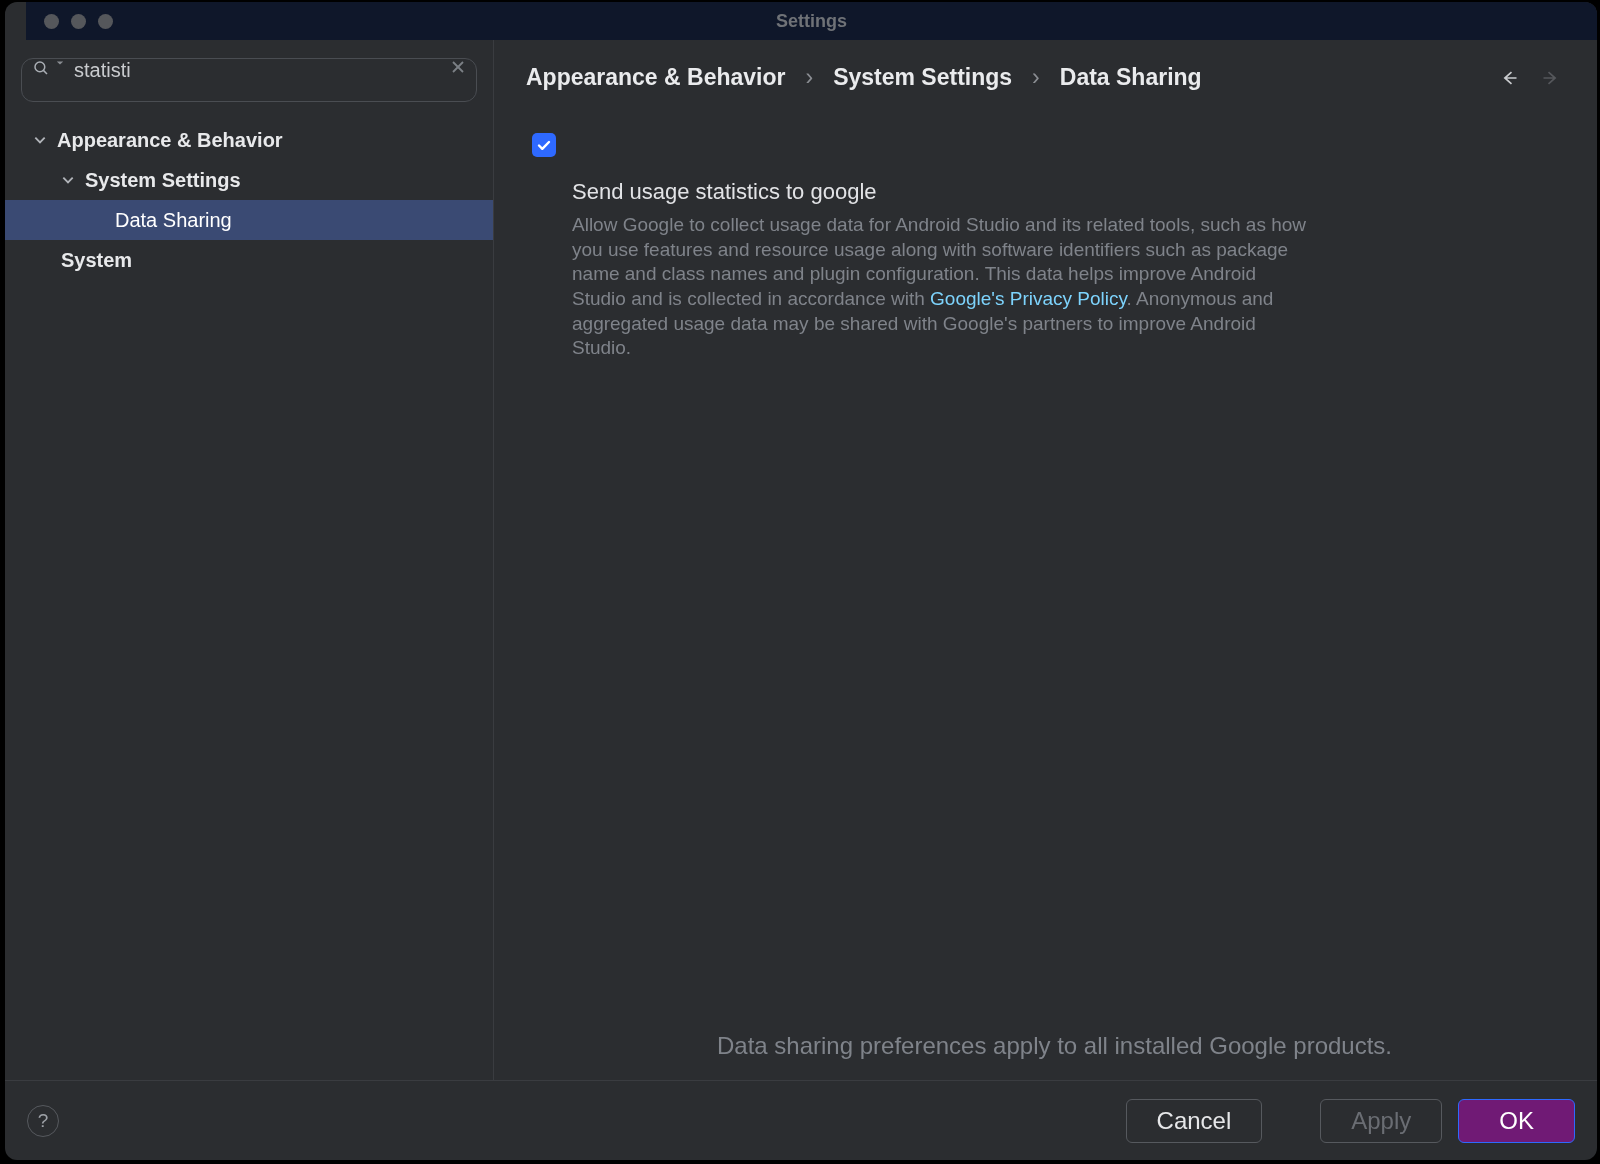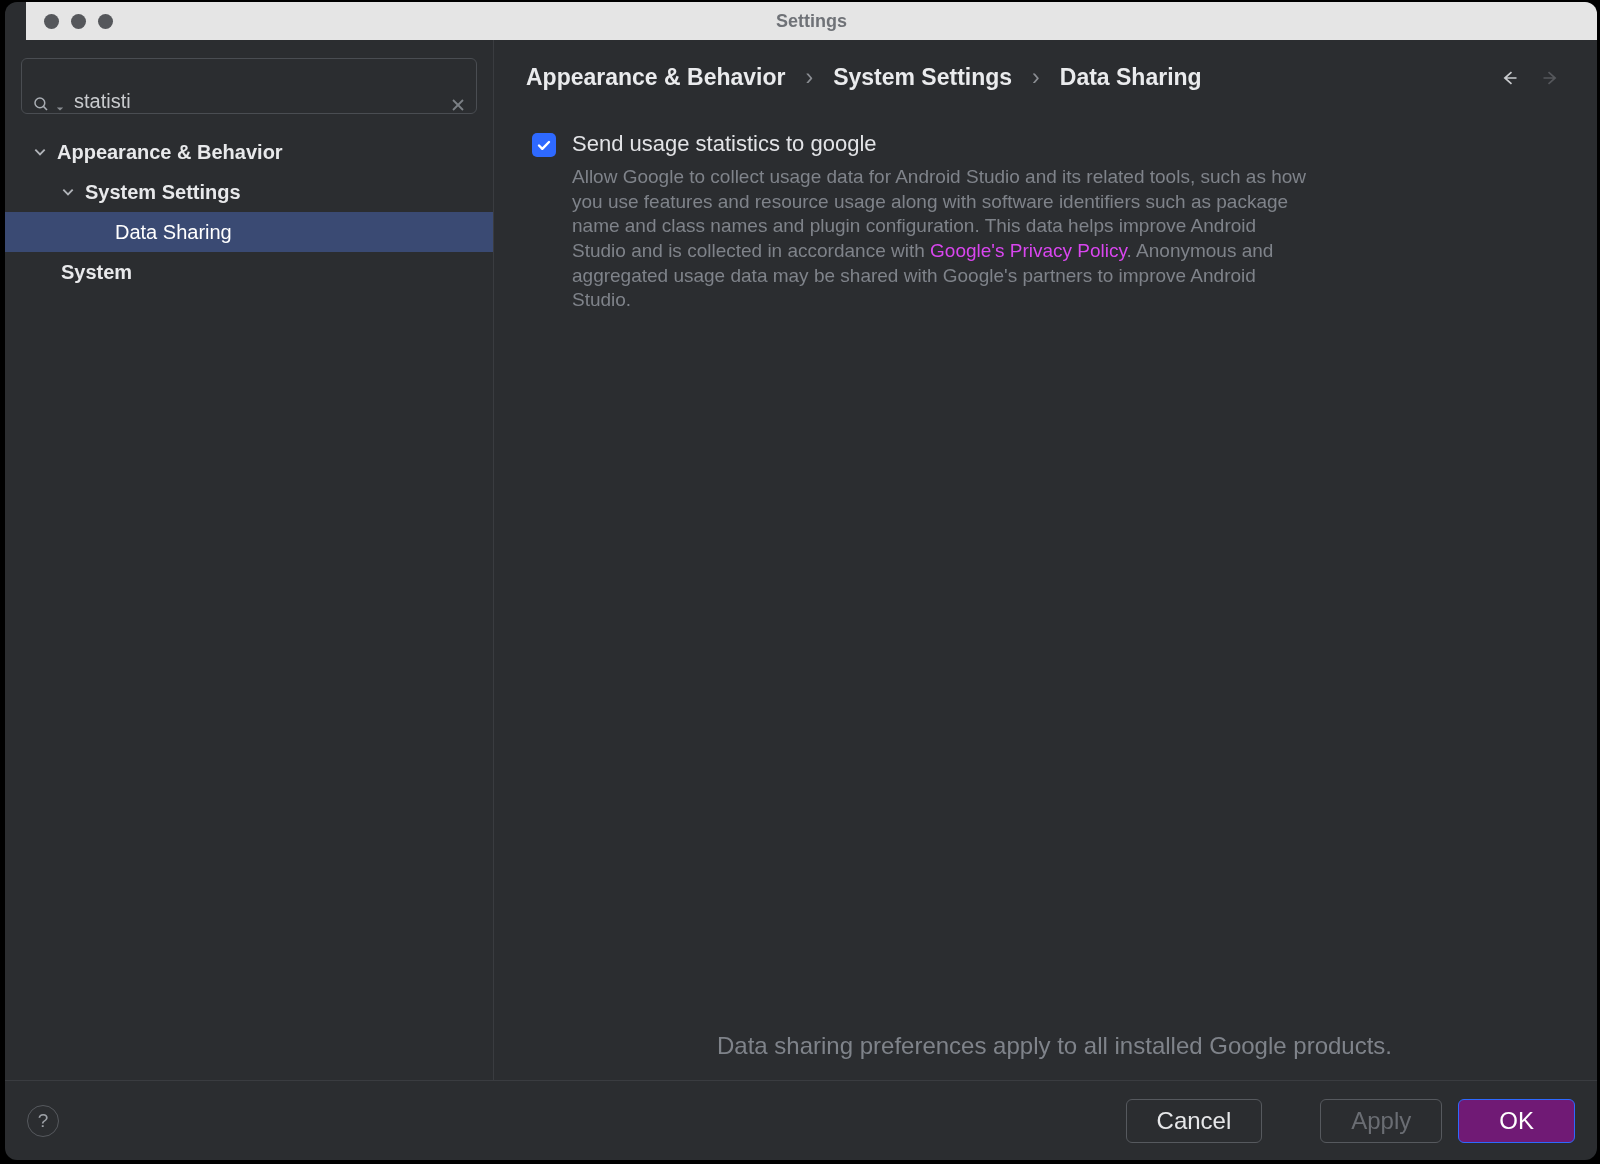--- a/index.html
+++ b/index.html
@@ -19,21 +19,21 @@
     overflow: hidden;
     display: flex;
     flex-direction: column;
   }
   
   .titlebar {
     height: 38px;
     display: flex;
     align-items: center;
     position: relative;
-    background: #e5e5e5;
+    background: #0f172a;
     margin-left: 21px;
   }
   .traffic-lights {
     position: absolute;
     left: 18px; top: 12px;
     display: flex;
     gap: 12px;
   }
   .tl-dot {
     width: 15px; height: 15px;
@@ -57,26 +57,26 @@
     width: 489px;
     border-right: 1px solid #3a3c40;
     display: flex;
     flex-direction: column;
     padding-top: 18px;
   }
   .search-wrap {
     padding: 0 16px 12px 16px;
   }
   .search-box {
-    height: 56px;
+    height: 44px;
     border: 1px solid #4a4d52;
-    border-radius: 6px;
+    border-radius: 12px;
     background: #2b2d30;
     display: flex;
-    align-items: flex-end;
+    align-items: flex-start;
     padding: 0 10px;
     gap: 6px;
   }
   .search-icon {
     width: 18px; height: 18px;
     color: #a9adb3;
     flex: none;
   }
   .search-caret {
     width: 8px; height: 8px;
@@ -153,32 +153,32 @@
     border-radius: 5px;
     background: #2e69ff;
     flex: none;
     display: flex;
     align-items: center;
     justify-content: center;
     margin-top: 2px;
     cursor: pointer;
   }
   .cbx svg { width: 16px; height: 16px; color: #fff; }
-  .setting-text { max-width: 740px; }
+  .setting-text { max-width: 740px; margin-top: 48px; }
   .setting-label {
     font-size: 22px;
     color: #e2e3e6;
   }
   .setting-desc {
     padding-top: 8px;
     font-size: 19px;
     line-height: 1.3;
     color: #7f838a;
   }
-  .setting-desc a { color: #d946ef; text-decoration: none; }
+  .setting-desc a { color: #7dd3fc; text-decoration: none; }
   .footer-note {
     font-size: 24px;
     color: #7f838a;
     margin-top: auto;
     padding-bottom: 20px;
     padding-left: 6px;
     text-align: center;
   }
   
   .bottombar {

